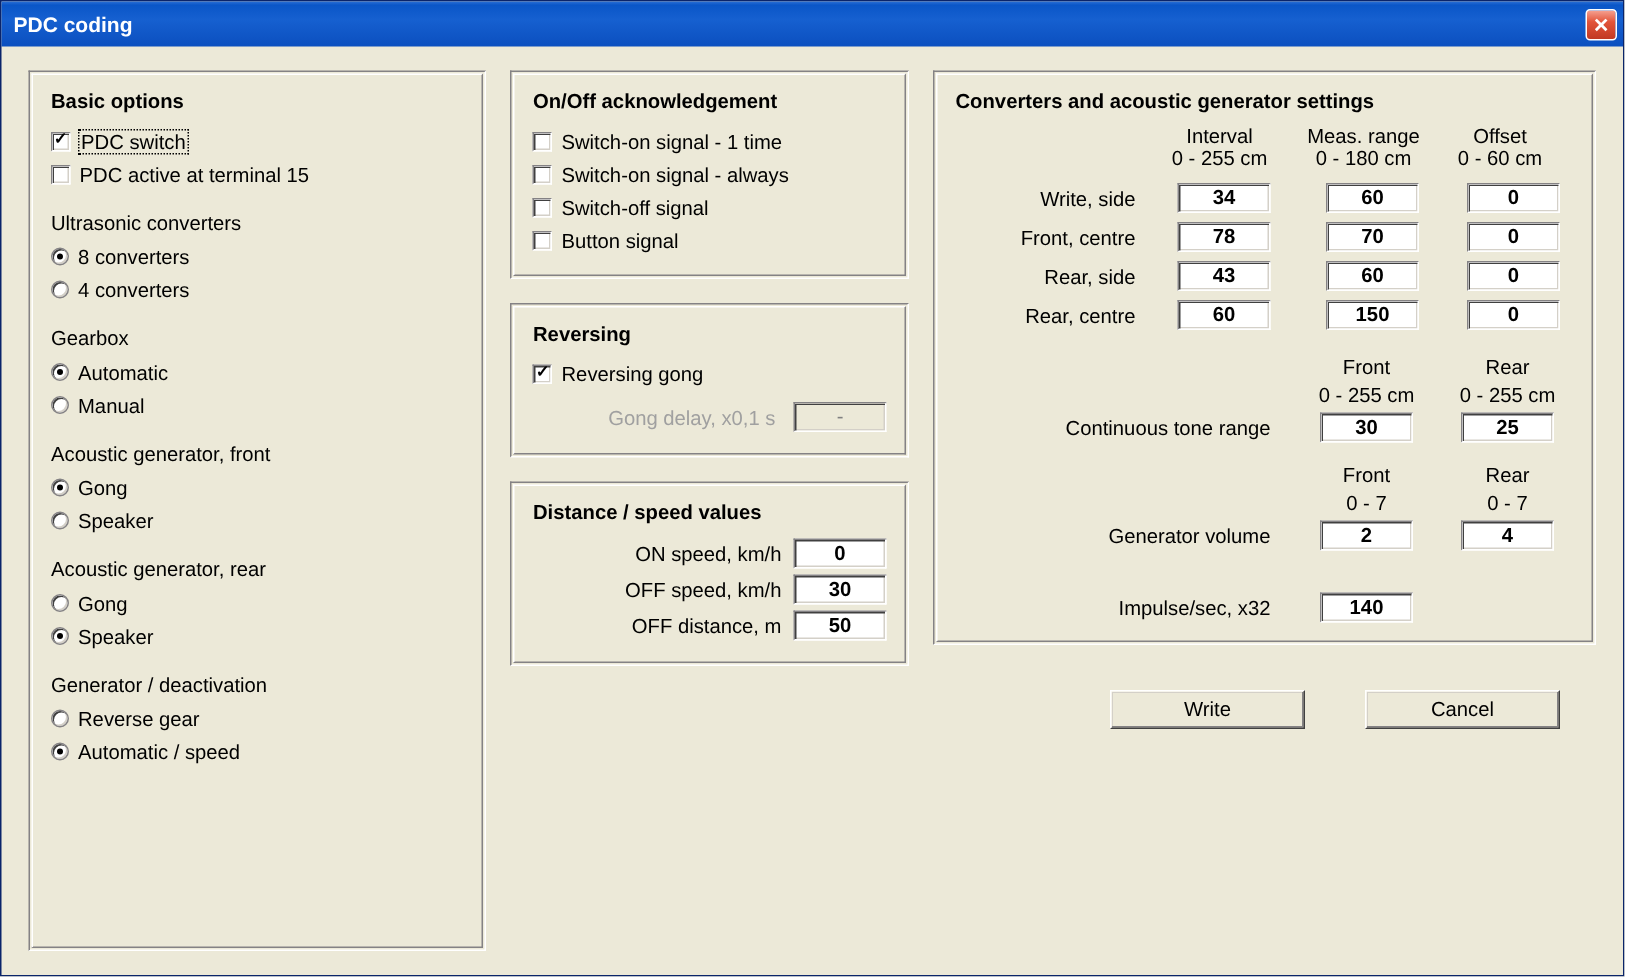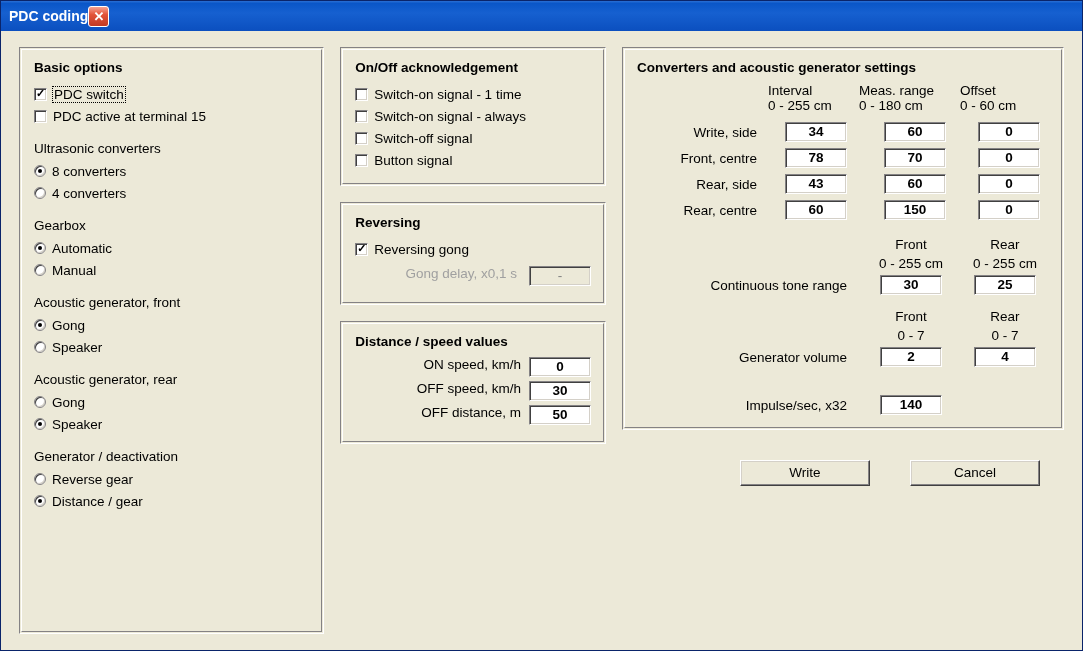--- a/index.html
+++ b/index.html
@@ -17,21 +17,21 @@
     border: 1px solid #0a246a;
     display: flex;
     flex-direction: column;
   }
   .titlebar {
     height: 30px;
     background: linear-gradient(to bottom, #2a6fd5 0%, #0a56c8 8%, #1660d0 40%, #0b4fbf 100%);
     color: #fff;
     display: flex;
     align-items: center;
-    justify-content: flex-start;
+    justify-content: space-between;
     padding: 0 4px 0 8px;
     font-weight: bold;
     font-size: 14px;
   }
   .close-btn {
     width: 21px;
     height: 21px;
     background: linear-gradient(to bottom, #f5a191, #e2543a 40%, #c13923);
     border: 1px solid #fff;
     border-radius: 3px;
@@ -125,21 +125,21 @@
     border-radius: 50%;
   }
   .focus-rect {
     outline: 1px dotted #000;
     outline-offset: 0px;
     padding: 0 1px;
   }
   .disabled { color: #a0a0a0; }
   .val-row {
     display: flex;
-    align-items: flex-start;
+    align-items: center;
     justify-content: flex-end;
     gap: 8px;
     height: 24px;
   }
   .val-row label { text-align: right; }
   .num-field, .dash-field {
     width: 62px;
     height: 20px;
     background: #fff;
     border: 1px solid #848284;
@@ -152,21 +152,21 @@
   }
   .dash-field {
     background: #ece9d8;
     color: #808080;
     font-weight: normal;
   }
   .hdr-row {
     display: grid;
     grid-template-columns: 130px 90px 100px 80px;
     gap: 1px;
-    text-align: left;
+    text-align: center;
     align-items: center;
   }
   .data-row {
     display: grid;
     grid-template-columns: 130px 90px 100px 80px;
     gap: 4px;
     align-items: center;
     height: 26px;
   }
   .data-row .lab { text-align: right; padding-right: 10px; }
@@ -275,21 +275,21 @@
             <span>Speaker</span>
           </div>
 
           <div class="subsection">Generator / deactivation</div>
           <div class="rad-row">
             <div class="rad"></div>
             <span>Reverse gear</span>
           </div>
           <div class="rad-row">
             <div class="rad selected"></div>
-            <span>Distance / gear</span>
+            <span>Automatic / speed</span>
           </div>
         </div>
       </div>
     </div>
 
     <div class="col col2">
       <div class="group">
         <div class="group-inner">
           <div class="group-title">On/Off acknowledgement</div>
           <div class="chk-row">

